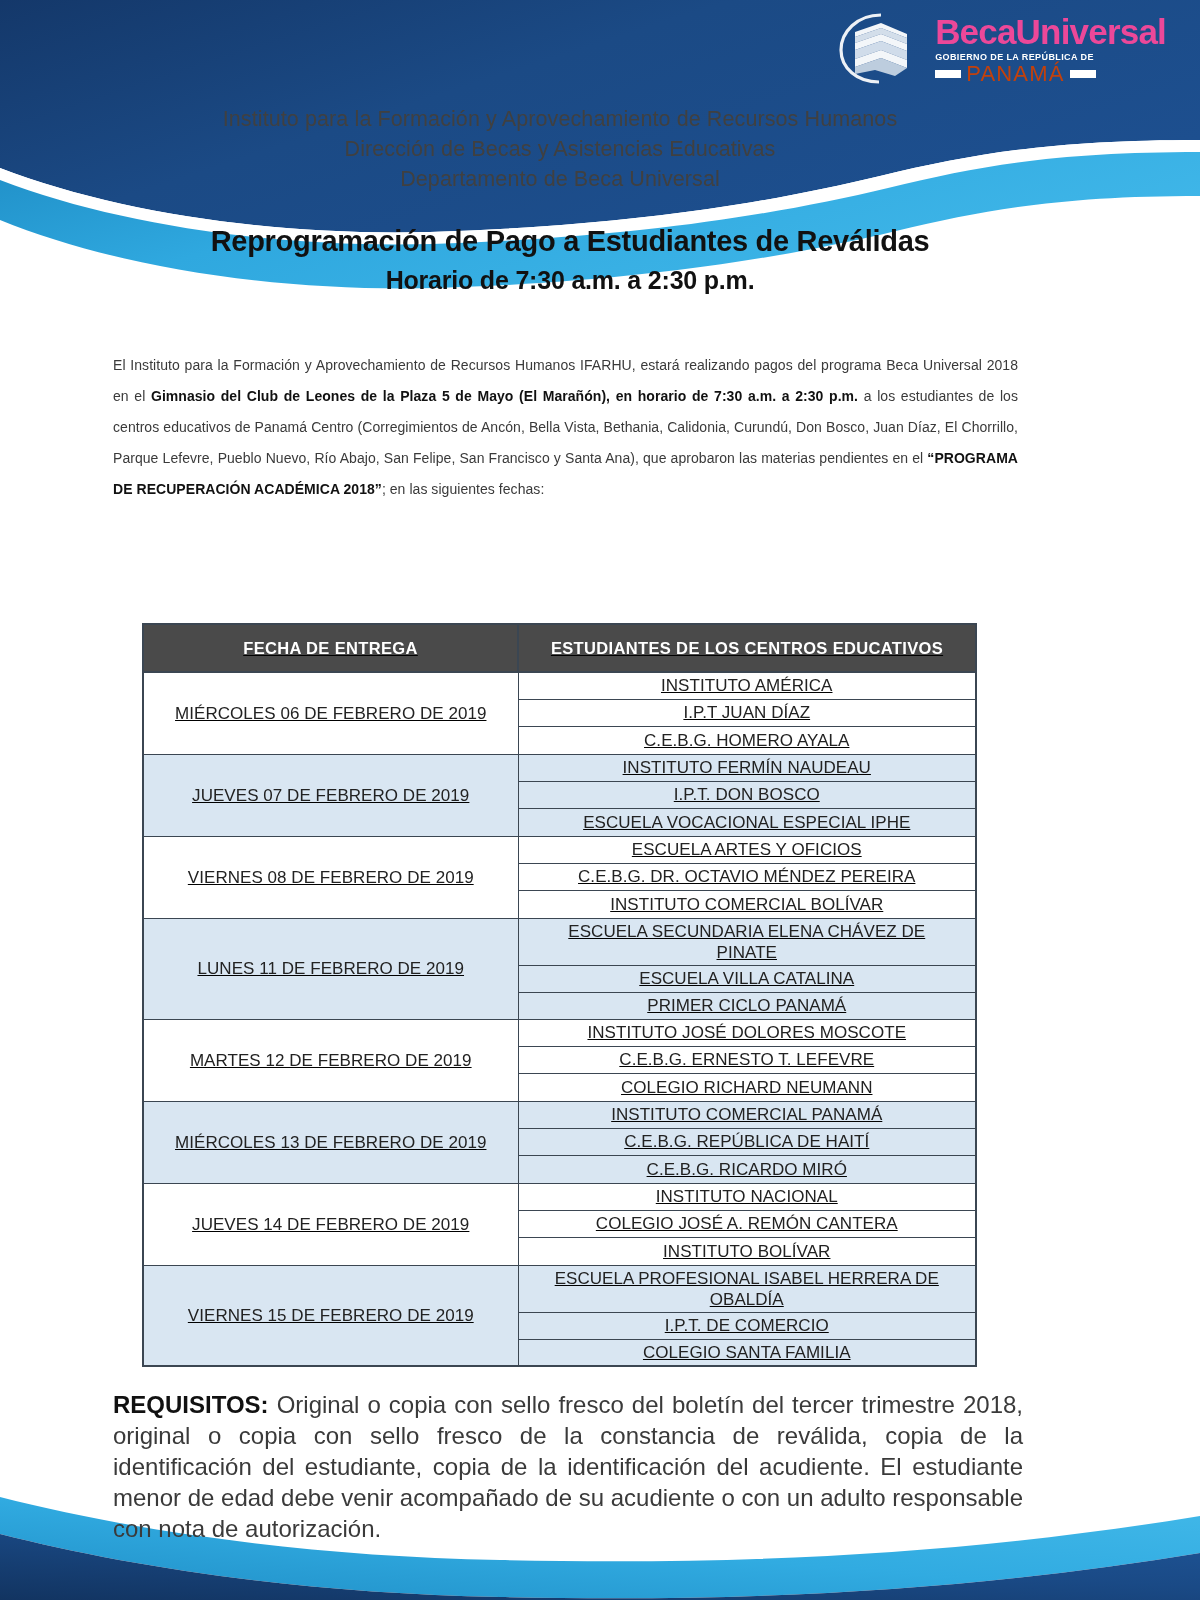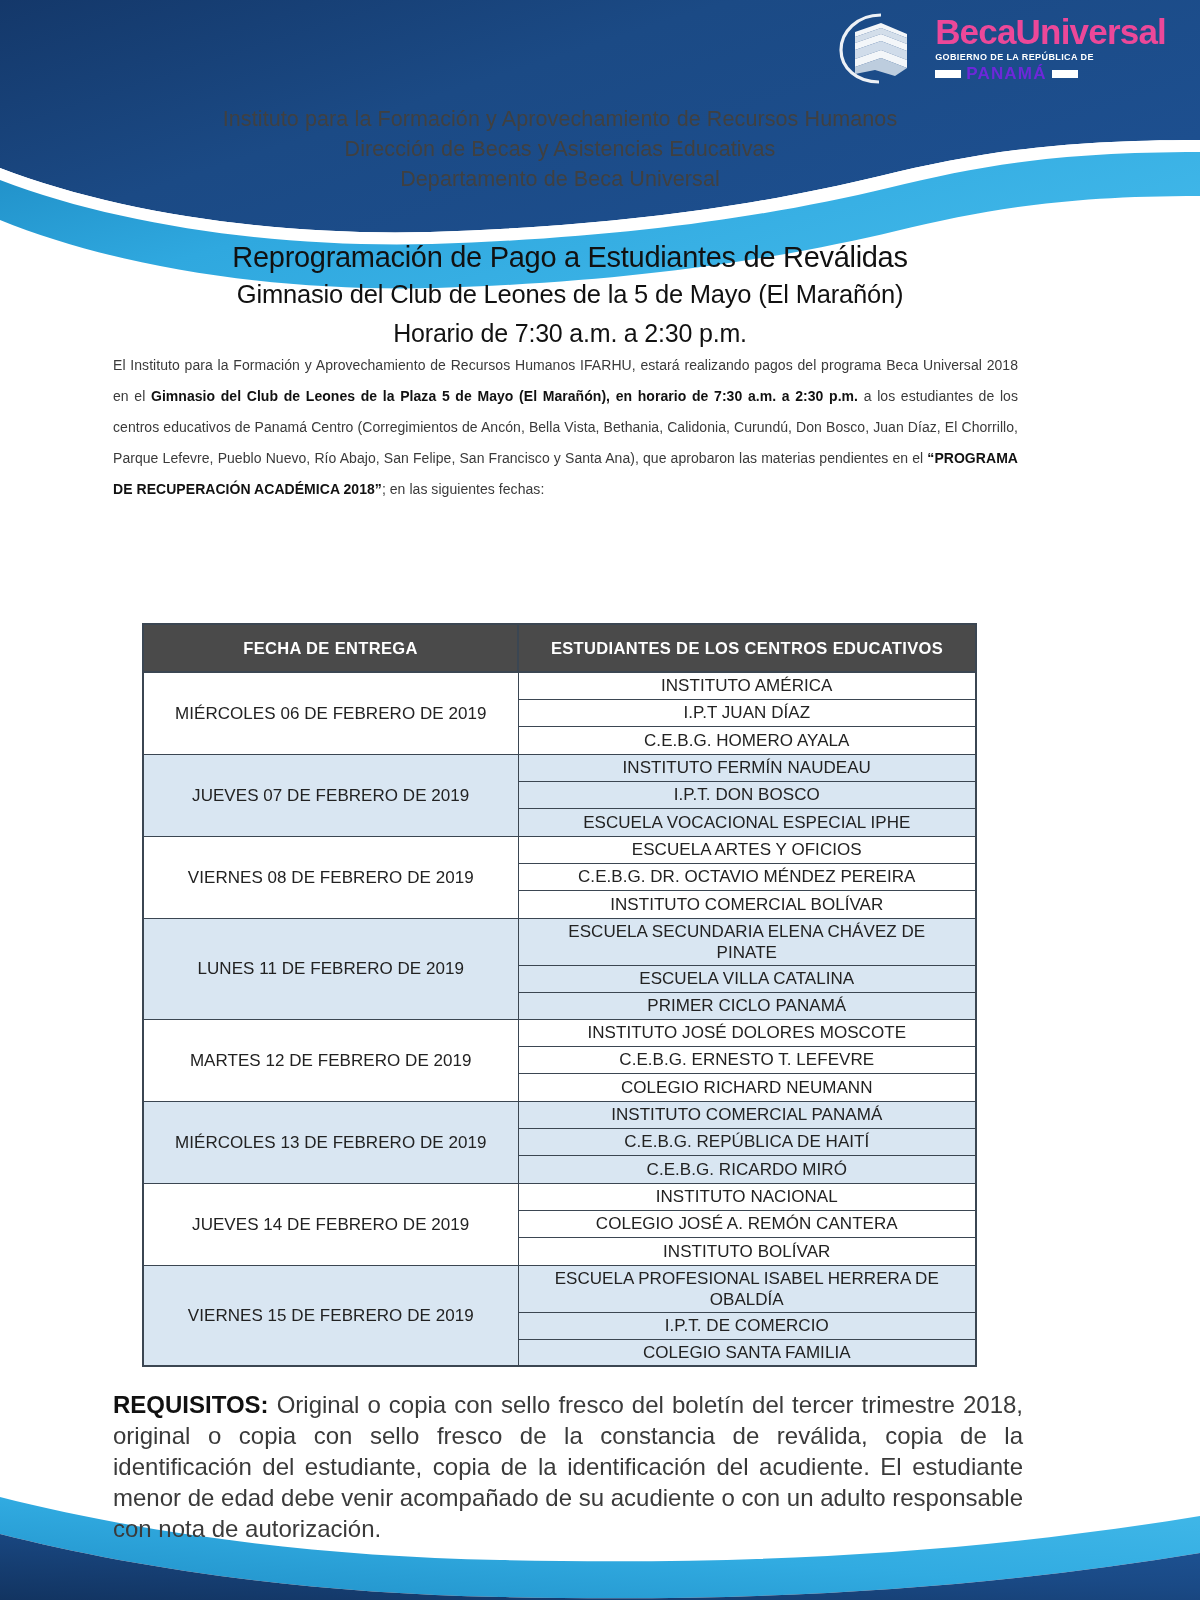--- a/index.html
+++ b/index.html
@@ -37,25 +37,25 @@
     text-align: center;
     color: #404040;
     font-size: 21.5px;
     line-height: 30px;
     letter-spacing: 0.1px;
   }
 
   .title-block {
     position: absolute;
     left: 0;
-    top: 238px;
+    top: 222px;
     width: 1140px;
     text-align: center;
     color: #111111;
-    font-weight: normal;
+    font-weight: bold;
   }
   .title-line1 { font-size: 29px; line-height: 38px; letter-spacing: -0.3px; }
   .title-line2 { font-size: 25.5px; line-height: 37px; letter-spacing: -0.2px; }
   .title-line3 { font-size: 25px; line-height: 40px; letter-spacing: -0.2px; }
 
   
   .intro {
     position: absolute;
     left: 113px;
     top: 350px;
@@ -74,20 +74,21 @@
     position: absolute;
     left: 142px;
     top: 623px;
     width: 833px;
   }
   table.sched {
     border-collapse: collapse;
     width: 833px;
     table-layout: fixed;
     border: 2px solid #3b4652;
+    text-decoration: underline;
   }
   table.sched col.c-date { width: 375px; }
   table.sched col.c-school { width: 458px; }
 
   table.sched th {
     background: #4a4a4a;
     color: #ffffff;
     font-size: 16.5px;
     font-weight: bold;
     letter-spacing: 0.35px;
@@ -157,23 +158,23 @@
     line-height: 12px;
   }
   .logo-country-row {
     display: flex;
     align-items: center;
     gap: 5px;
     margin-top: 2px;
   }
   .logo-bar { width: 26px; height: 8px; background: #ffffff; }
   .logo-country {
-    color: #6d28d9;
-    font-size: 17px;
-    font-weight: bold;
+    color: #c2410c;
+    font-size: 22px;
+    font-weight: normal;
     letter-spacing: 1.2px;
     line-height: 18px;
   }
 </style>
 </head>
 <body>
 
 <div class="page">
 
   <svg class="wave-layer" viewBox="0 0 1200 1600" preserveAspectRatio="none">
@@ -252,21 +253,20 @@
   </div>
 
   <div class="org-block">
     <div>Instituto para la Formación y Aprovechamiento de Recursos Humanos</div>
     <div>Dirección de Becas y Asistencias Educativas</div>
     <div>Departamento de Beca Universal</div>
   </div>
 
   <div class="title-block">
     <div class="title-line1">Reprogramación de Pago a Estudiantes de Reválidas</div>
-    <div class="title-line2">Gimnasio del Club de Leones de la 5 de Mayo (El Marañón)</div>
     <div class="title-line3">Horario de 7:30 a.m. a 2:30 p.m.</div>
   </div>
 
   <p class="intro"><span>El Instituto para la Formación y Aprovechamiento de Recursos Humanos IFARHU, estará realizando pagos del programa Beca Universal 2018 en el </span><b>Gimnasio del Club de Leones de la Plaza 5 de Mayo (El Marañón), en horario de 7:30 a.m. a 2:30 p.m.</b><span> a los estudiantes de los centros educativos de Panamá Centro (Corregimientos de Ancón, Bella Vista, Bethania, Calidonia, Curundú, Don Bosco, Juan Díaz, El Chorrillo, Parque Lefevre, Pueblo Nuevo, Río Abajo, San Felipe, San Francisco y Santa Ana), que aprobaron las materias pendientes en el </span><b>“PROGRAMA DE RECUPERACIÓN ACADÉMICA 2018”</b><span>;  en las siguientes fechas:</span></p>
 
   <div class="table-wrap">
     <table class="sched">
       <colgroup>
         <col class="c-date">
         <col class="c-school">

